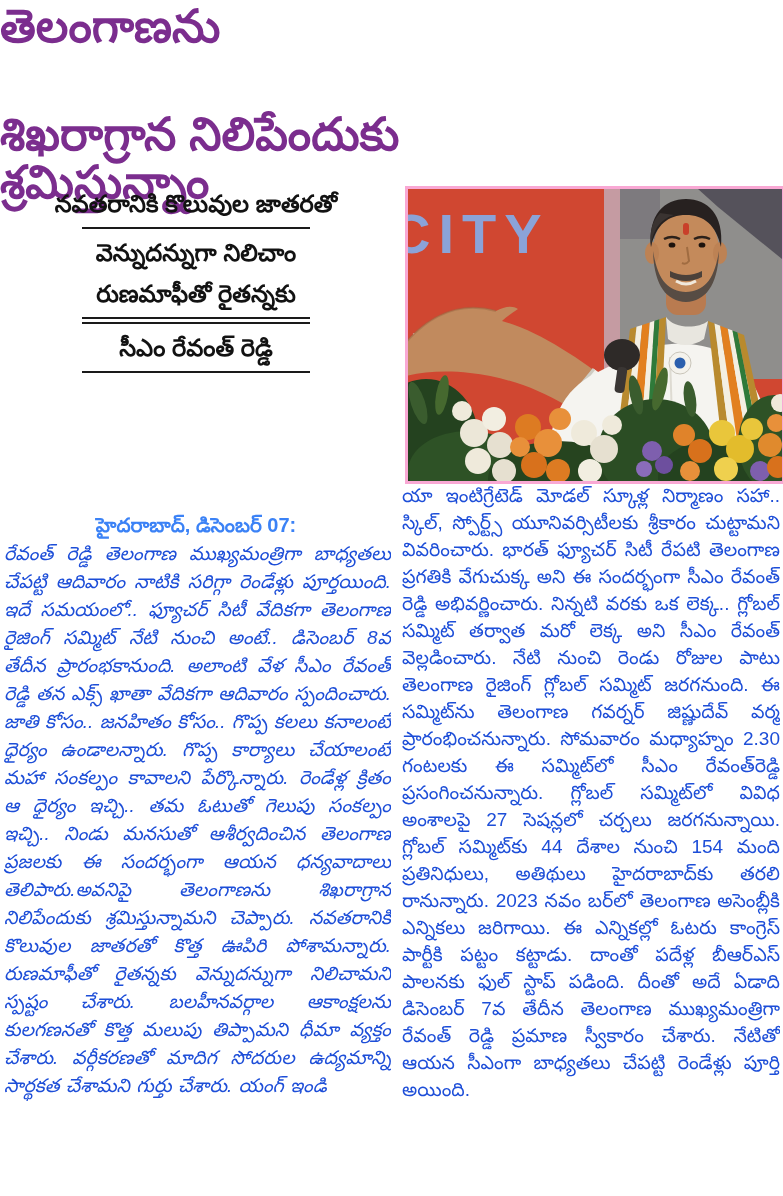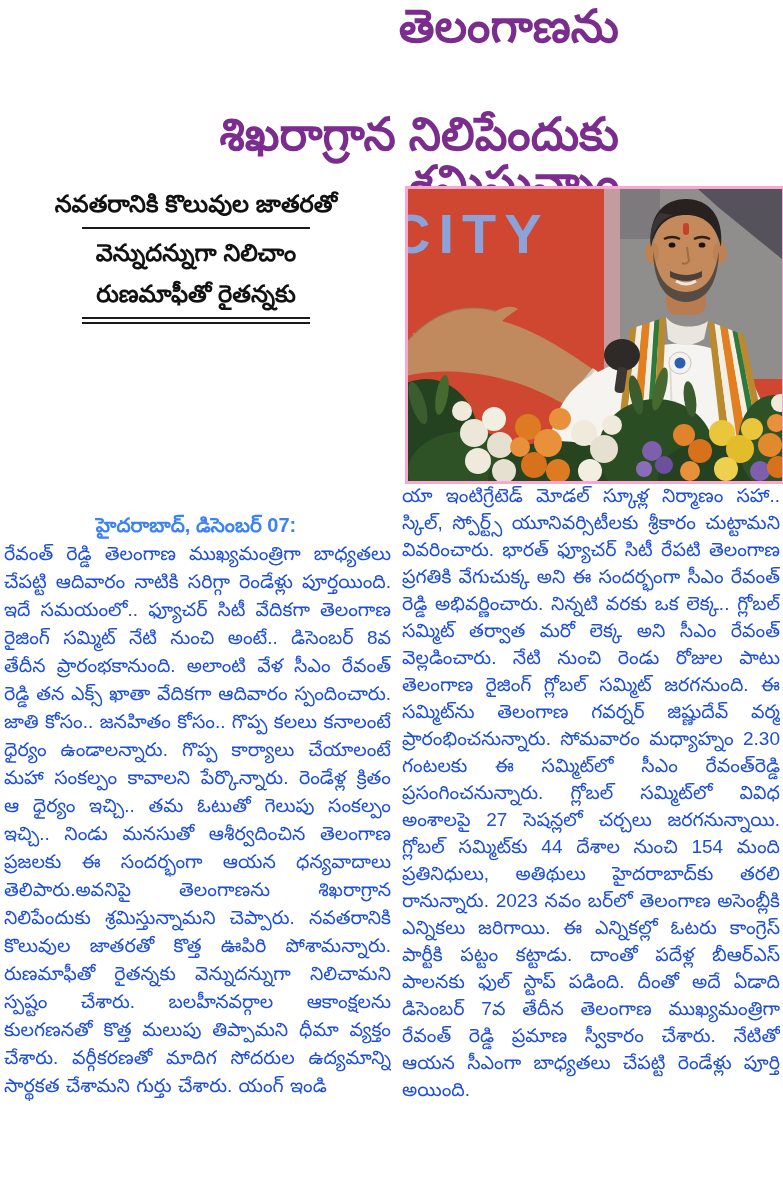--- a/index.html
+++ b/index.html
@@ -1,21 +1,21 @@
 <!DOCTYPE html>
 <html lang="te"><head>
 <meta charset="utf-8">
 <style>
   html,body{margin:0;padding:0;}
   body{
     width:783px;height:1196px;position:relative;background:#ffffff;
     font-family:"Liberation Sans",sans-serif;color:#1c1c1c;overflow:hidden;
   }
   .headline{
-    position:absolute;left:0;width:619px;text-align:right;
+    position:absolute;left:0;width:619px;text-align:left;
     font-weight:700;color:#7b2d8e;line-height:1.05;letter-spacing:0px;
   }
   .headline.l1{top:2px;font-size:46px;}
   .headline.l2{top:76px;font-size:46px;margin-top:34px;}
 
   .subhead{
     position:absolute;left:5px;top:183px;width:382px;text-align:center;
     font-weight:700;font-size:24px;color:#121212;
   }
   .sh-line{line-height:41px;white-space:nowrap;}
@@ -28,40 +28,44 @@
   .photo-frame svg{display:block;}
 
   .dateline{
     position:absolute;left:0;top:514px;width:392px;text-align:center;
     font-weight:700;font-size:20px;color:#3b82f6;
   }
   .bodycol{
     position:absolute;font-size:19px;text-align:justify;color:#1d4ed8;
     word-spacing:1px;
   }
-  .col-left{left:4px;top:540px;width:387px;line-height:28px;height:652px;overflow:hidden;}
+  .col-left{left:4px;top:540px;width:387px;line-height:28px;height:652px;overflow:hidden;font-style:italic;}
   .col-right{left:402px;top:482px;width:378px;line-height:27px;height:710px;overflow:hidden;}
 </style>
 </head>
 <body>
 
 <div class="headline l1">తెలంగాణను</div>
 <div class="headline l2">శిఖరాగ్రాన నిలిపేందుకు శ్రమిస్తున్నాం</div>
 
 <div class="subhead">
   <div class="sh-group">
     <div class="sh-line">నవతరానికి కొలువుల జాతరతో</div>
     <div class="sh-rule"></div>
   </div>
   <div class="sh-group">
     <div class="sh-line">వెన్నుదన్నుగా నిలిచాం</div>
     <div class="sh-line">రుణమాఫీతో రైతన్నకు</div>
     <div class="sh-rule"></div>
   </div>
   <div class="sh-group">
+    <div class="sh-rule"></div>
+  </div>
+  <div class="sh-group">
+    <div class="sh-line">సీఎం రేవంత్ రెడ్డి</div>
     <div class="sh-rule"></div>
   </div>
 </div>
 
 <div class="photo-frame">
   <svg width="374" height="292" viewBox="0 0 374 292">
 
     <rect x="0" y="0" width="374" height="292" fill="#d04731"></rect>
 
     <rect x="196" y="0" width="16" height="190" fill="#c59ba2"></rect>

